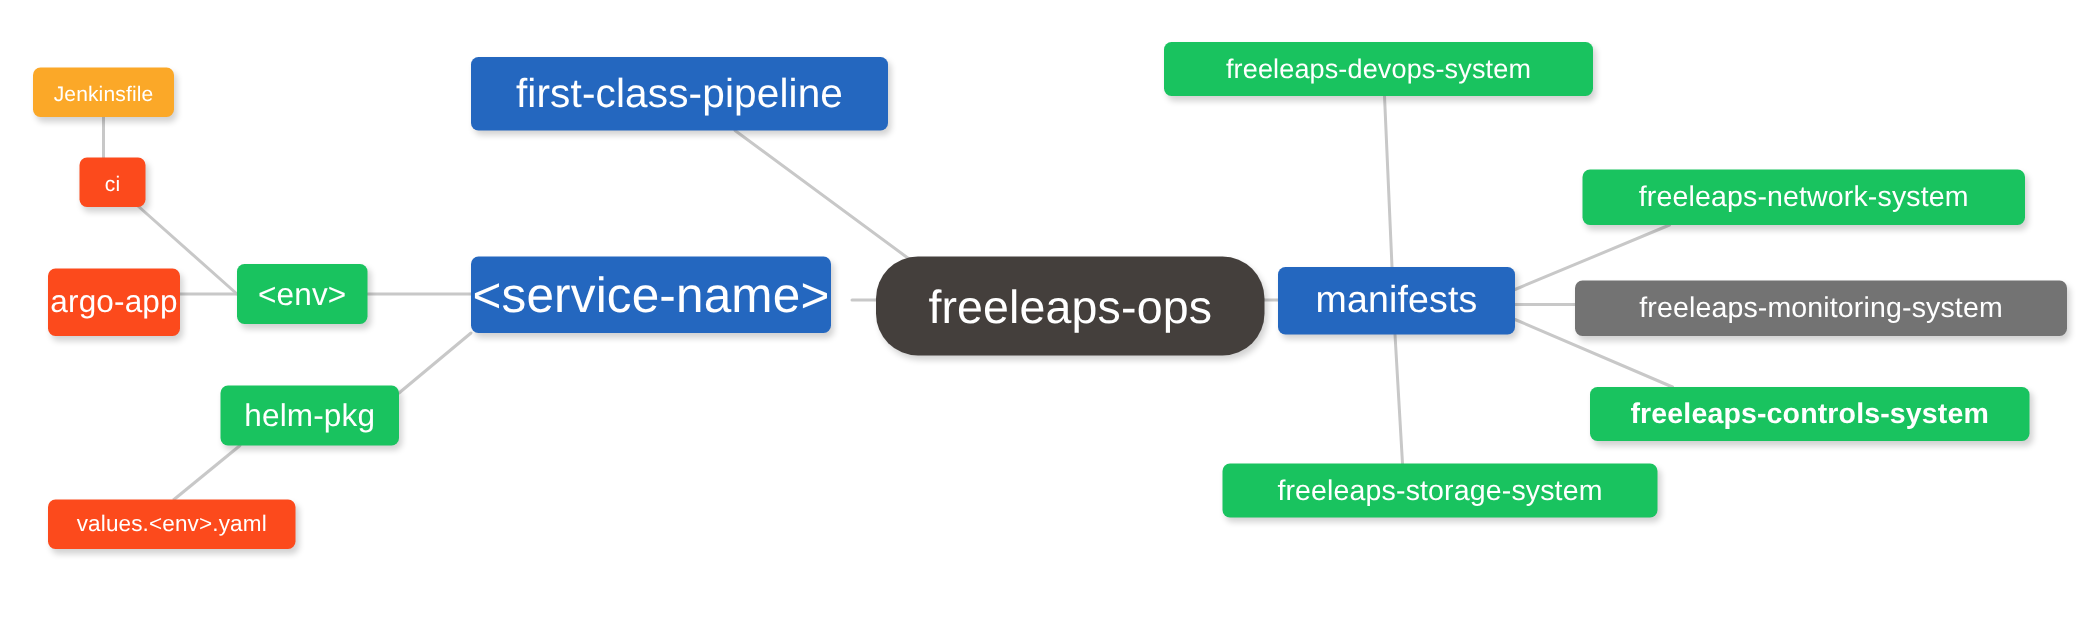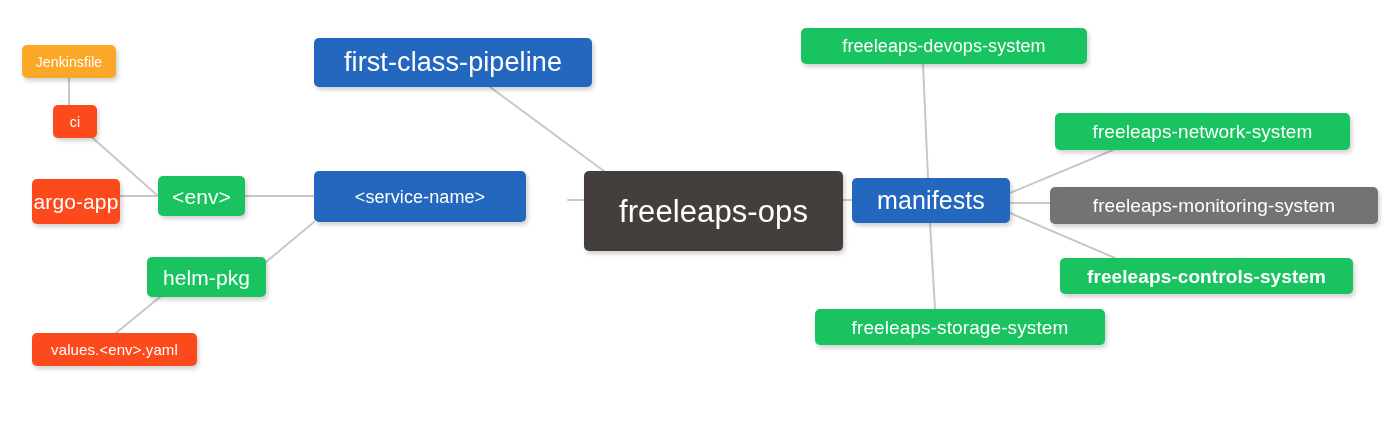--- a/index.html
+++ b/index.html
@@ -73,33 +73,33 @@
       </div>
       <div class="node" style="left: 158px; top: 176px; width: 87px; height: 40px; background: rgb(25, 195, 95); font-size: 21px;">
         <span class="node-label">&lt;env&gt;</span>
       </div>
       <div class="node" style="left: 147px; top: 257px; width: 119px; height: 40px; background: rgb(25, 195, 95); font-size: 21px;">
         <span class="node-label">helm-pkg</span>
       </div>
       <div class="node" style="left: 9px; top: 333px; width: 165px; height: 33px; background: rgb(252, 74, 28); font-size: 15px; margin-left: 23px;">
         <span class="node-label">values.&lt;env&gt;.yaml</span>
       </div>
-      <div class="node" style="left: 314px; top: 171px; width: 212px; height: 51px; background: rgb(36, 103, 191); font-size: 18px;">
+      <div class="node" style="left: 314px; top: 171px; width: 240px; height: 51px; background: rgb(36, 103, 191); font-size: 33px;">
         <span class="node-label">&lt;service-name&gt;</span>
       </div>
       <div class="node" style="left: 314px; top: 38px; width: 278px; height: 49px; background: rgb(36, 103, 191); font-size: 27px;">
         <span class="node-label">first-class-pipeline</span>
       </div>
-      <div class="node" style="left: 584px; top: 171px; width: 259px; height: 80px; background: rgb(68, 63, 60); font-size: 31px;">
+      <div class="node" style="left: 584px; top: 171px; width: 259px; height: 66px; background: rgb(68, 63, 60); font-size: 31px; border-radius: 28px;">
         <span class="node-label">freeleaps-ops</span>
       </div>
       <div class="node" style="left: 852px; top: 178px; width: 158px; height: 45px; background: rgb(36, 103, 191); font-size: 25px;">
         <span class="node-label">manifests</span>
       </div>
-      <div class="node" style="left: 801px; top: 28px; width: 286px; height: 36px; background: rgb(25, 195, 95); font-size: 18px;">
+      <div class="node" style="left: 776px; top: 28px; width: 286px; height: 36px; background: rgb(25, 195, 95); font-size: 18px;">
         <span class="node-label">freeleaps-devops-system</span>
       </div>
       <div class="node" style="left: 1055px; top: 113px; width: 295px; height: 37px; background: rgb(25, 195, 95); font-size: 19px;">
         <span class="node-label">freeleaps-network-system</span>
       </div>
       <div class="node" style="left: 1050px; top: 187px; width: 328px; height: 37px; background: #737373; font-size: 19px;">
         <span class="node-label">freeleaps-monitoring-system</span>
       </div>
       <div class="node" style="left: 1060px; top: 258px; width: 293px; height: 36px; background: rgb(25, 195, 95); font-size: 19px; font-weight: bold;">
         <span class="node-label">freeleaps-controls-system</span>

